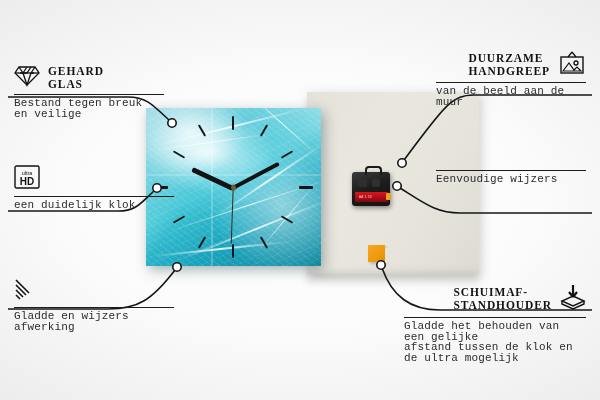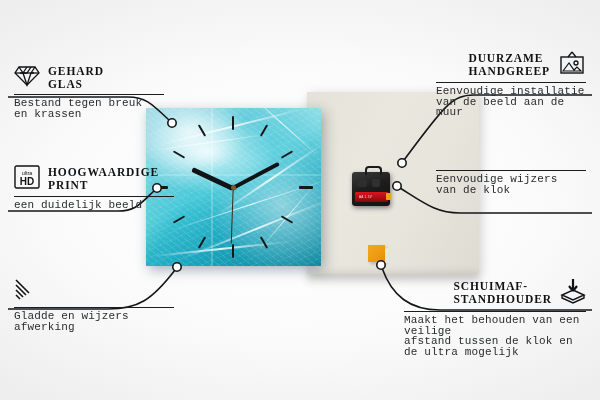--- a/index.html
+++ b/index.html
@@ -219,39 +219,35 @@
             <path d="M13 2 l-4 6 4 0 4 -6"></path>
         </svg>
       </span>
       <div>
         <div class="co-title">GEHARD</div>
         <div class="co-title">GLAS</div>
       </div>
     </div>
     <div class="co-rule"></div>
     <div class="co-sub">Bestand tegen breuk</div>
-    <div class="co-sub">en krassen</div>
+    <div class="co-sub">en veilige</div>
   </div>
 
   <div class="callout left" style="left:14px;top:165px;width:160px;">
     <div class="co-head">
       <span class="icon">
         <svg width="26" height="24" viewBox="0 0 26 24">
           <rect x="1" y="1" width="24" height="22" rx="1.5" fill="none" stroke="#101214" stroke-width="1.4"></rect>
           <text x="13" y="10" text-anchor="middle" font-family="Liberation Sans, sans-serif" font-size="5.5" fill="#101214">ultra</text>
           <text x="13" y="20" text-anchor="middle" font-family="Liberation Sans, sans-serif" font-size="10" font-weight="bold" fill="#101214">HD</text>
         </svg>
       </span>
-      <div>
-        <div class="co-title">HOOGWAARDIGE</div>
-        <div class="co-title">PRINT</div>
-      </div>
-    </div>
-    <div class="co-rule"></div>
-    <div class="co-sub">een duidelijk beeld</div>
+    </div>
+    <div class="co-rule"></div>
+    <div class="co-sub">een duidelijk klok</div>
   </div>
 
   <div class="callout left" style="left:14px;top:278px;width:160px;">
     <div class="co-head">
       <span class="icon">
         <svg width="26" height="22" viewBox="0 0 26 22" stroke="#101214" stroke-width="1.6" fill="none">
           <path d="M2 2 L15 15"></path>
             <path d="M2 7 L12 17"></path>
             <path d="M2 12 L9 19"></path>
             <path d="M2 17 L6 21"></path>
@@ -272,42 +268,40 @@
       <span class="icon">
         <svg width="28" height="24" viewBox="0 0 28 24" fill="none" stroke="#101214" stroke-width="1.3">
           <path d="M14 1 L10 6 M14 1 L18 6"></path>
           <rect x="3" y="6" width="22" height="16" stroke-width="1.4"></rect>
           <circle cx="18" cy="12" r="2"></circle>
           <path d="M5 20 L11 12 L16 19 L19 16 L23 20 Z" stroke-width="1.2"></path>
         </svg>
       </span>
     </div>
     <div class="co-rule"></div>
-    <div class="co-sub">Eenvoudige installatie</div>
     <div class="co-sub">van de beeld aan de muur</div>
   </div>
 
   <div class="callout right" style="left:436px;top:167px;width:150px;">
     <div class="co-rule"></div>
     <div class="co-sub">Eenvoudige wijzers</div>
-    <div class="co-sub">van de klok</div>
-  </div>
-
-  <div class="callout right" style="left:404px;top:278px;width:182px;">
+  </div>
+
+  <div class="callout right" style="left:404px;top:284px;width:182px;">
     <div class="co-head">
       <div>
         <div class="co-title">SCHUIMAF-</div>
         <div class="co-title">STANDHOUDER</div>
       </div>
       <span class="icon">
         <svg width="26" height="26" viewBox="0 0 26 26" fill="none" stroke="#101214" stroke-width="1.4">
           <path d="M13 1 L13 11 M13 13 L9 8 M13 13 L17 8" stroke-width="2.2"></path>
           <path d="M13 12 L24 17 L13 22 L2 17 Z"></path>
           <path d="M2 17 v3 l11 5 11-5 v-3"></path>
         </svg>
       </span>
     </div>
     <div class="co-rule"></div>
-    <div class="co-sub">Maakt het behouden van een veilige</div>
+    <div class="co-sub">Gladde het behouden van een gelijke</div>
     <div class="co-sub">afstand tussen de klok en de ultra mogelijk</div>
   </div>
 
 </div>
 
 </body></html>

